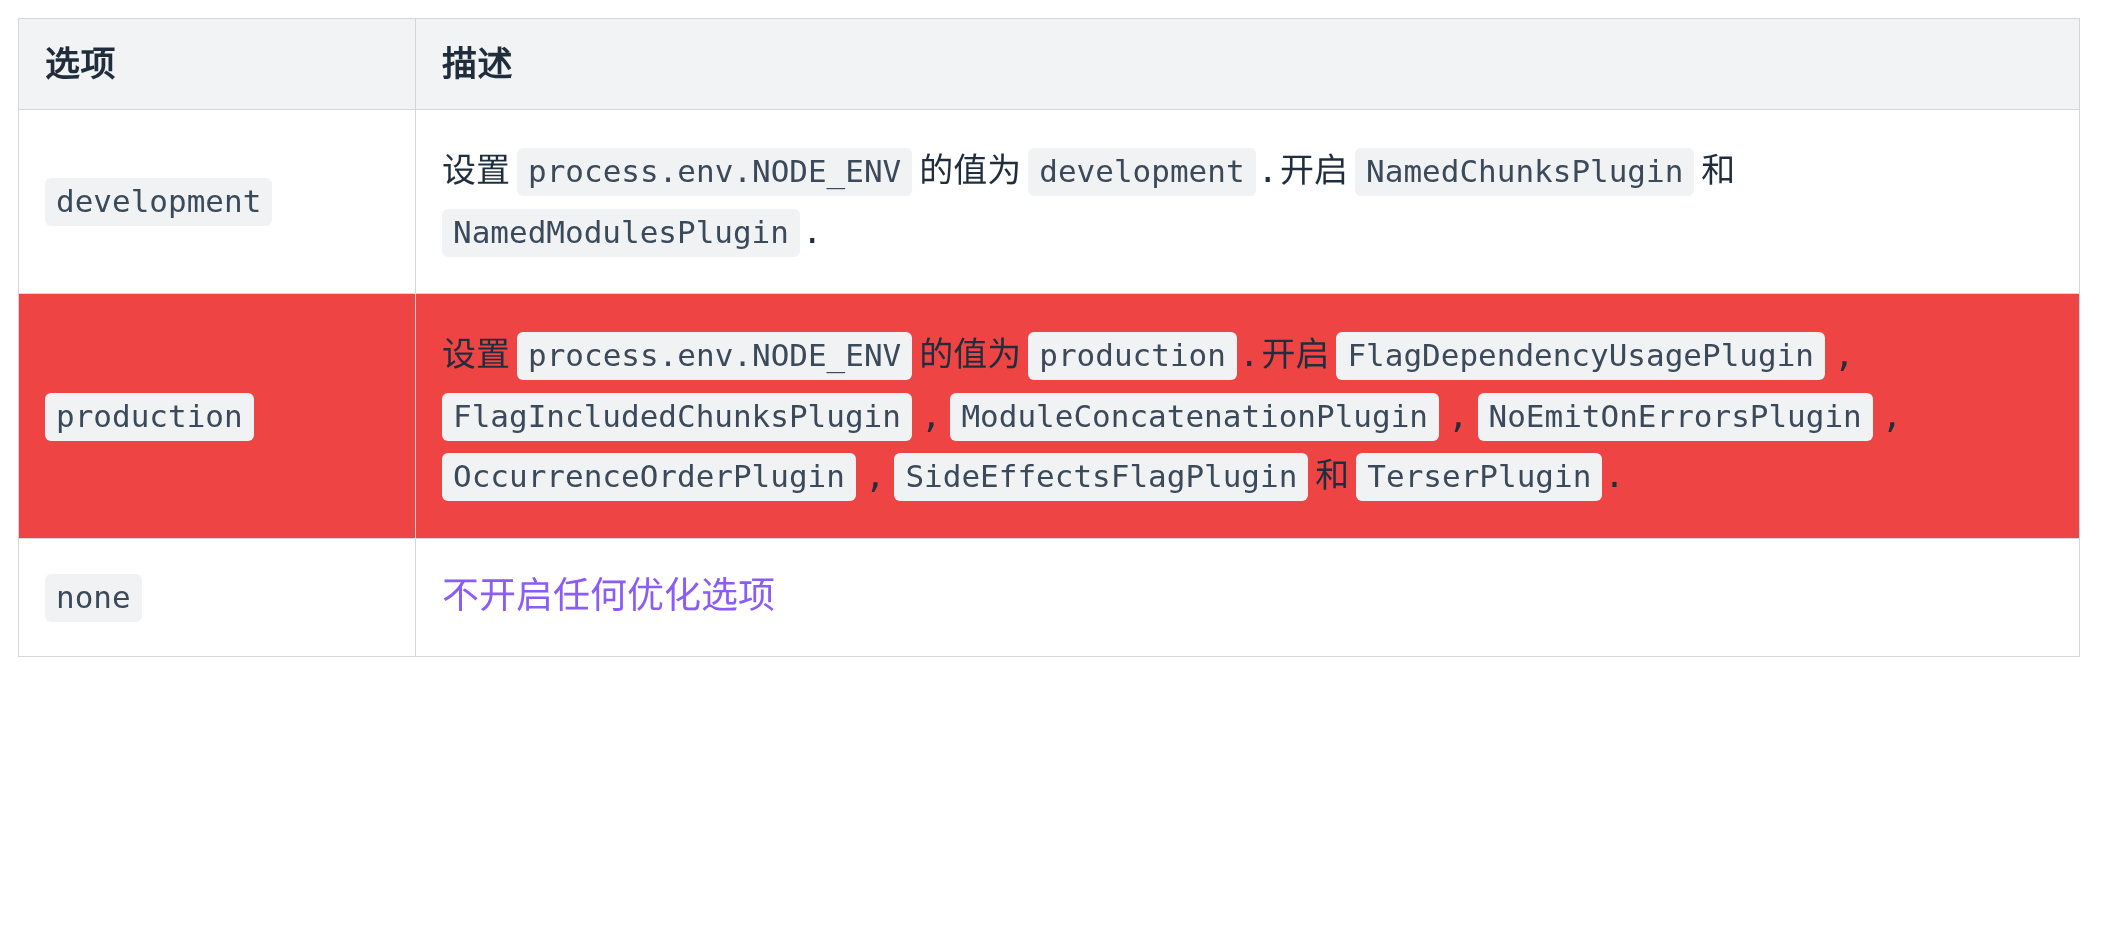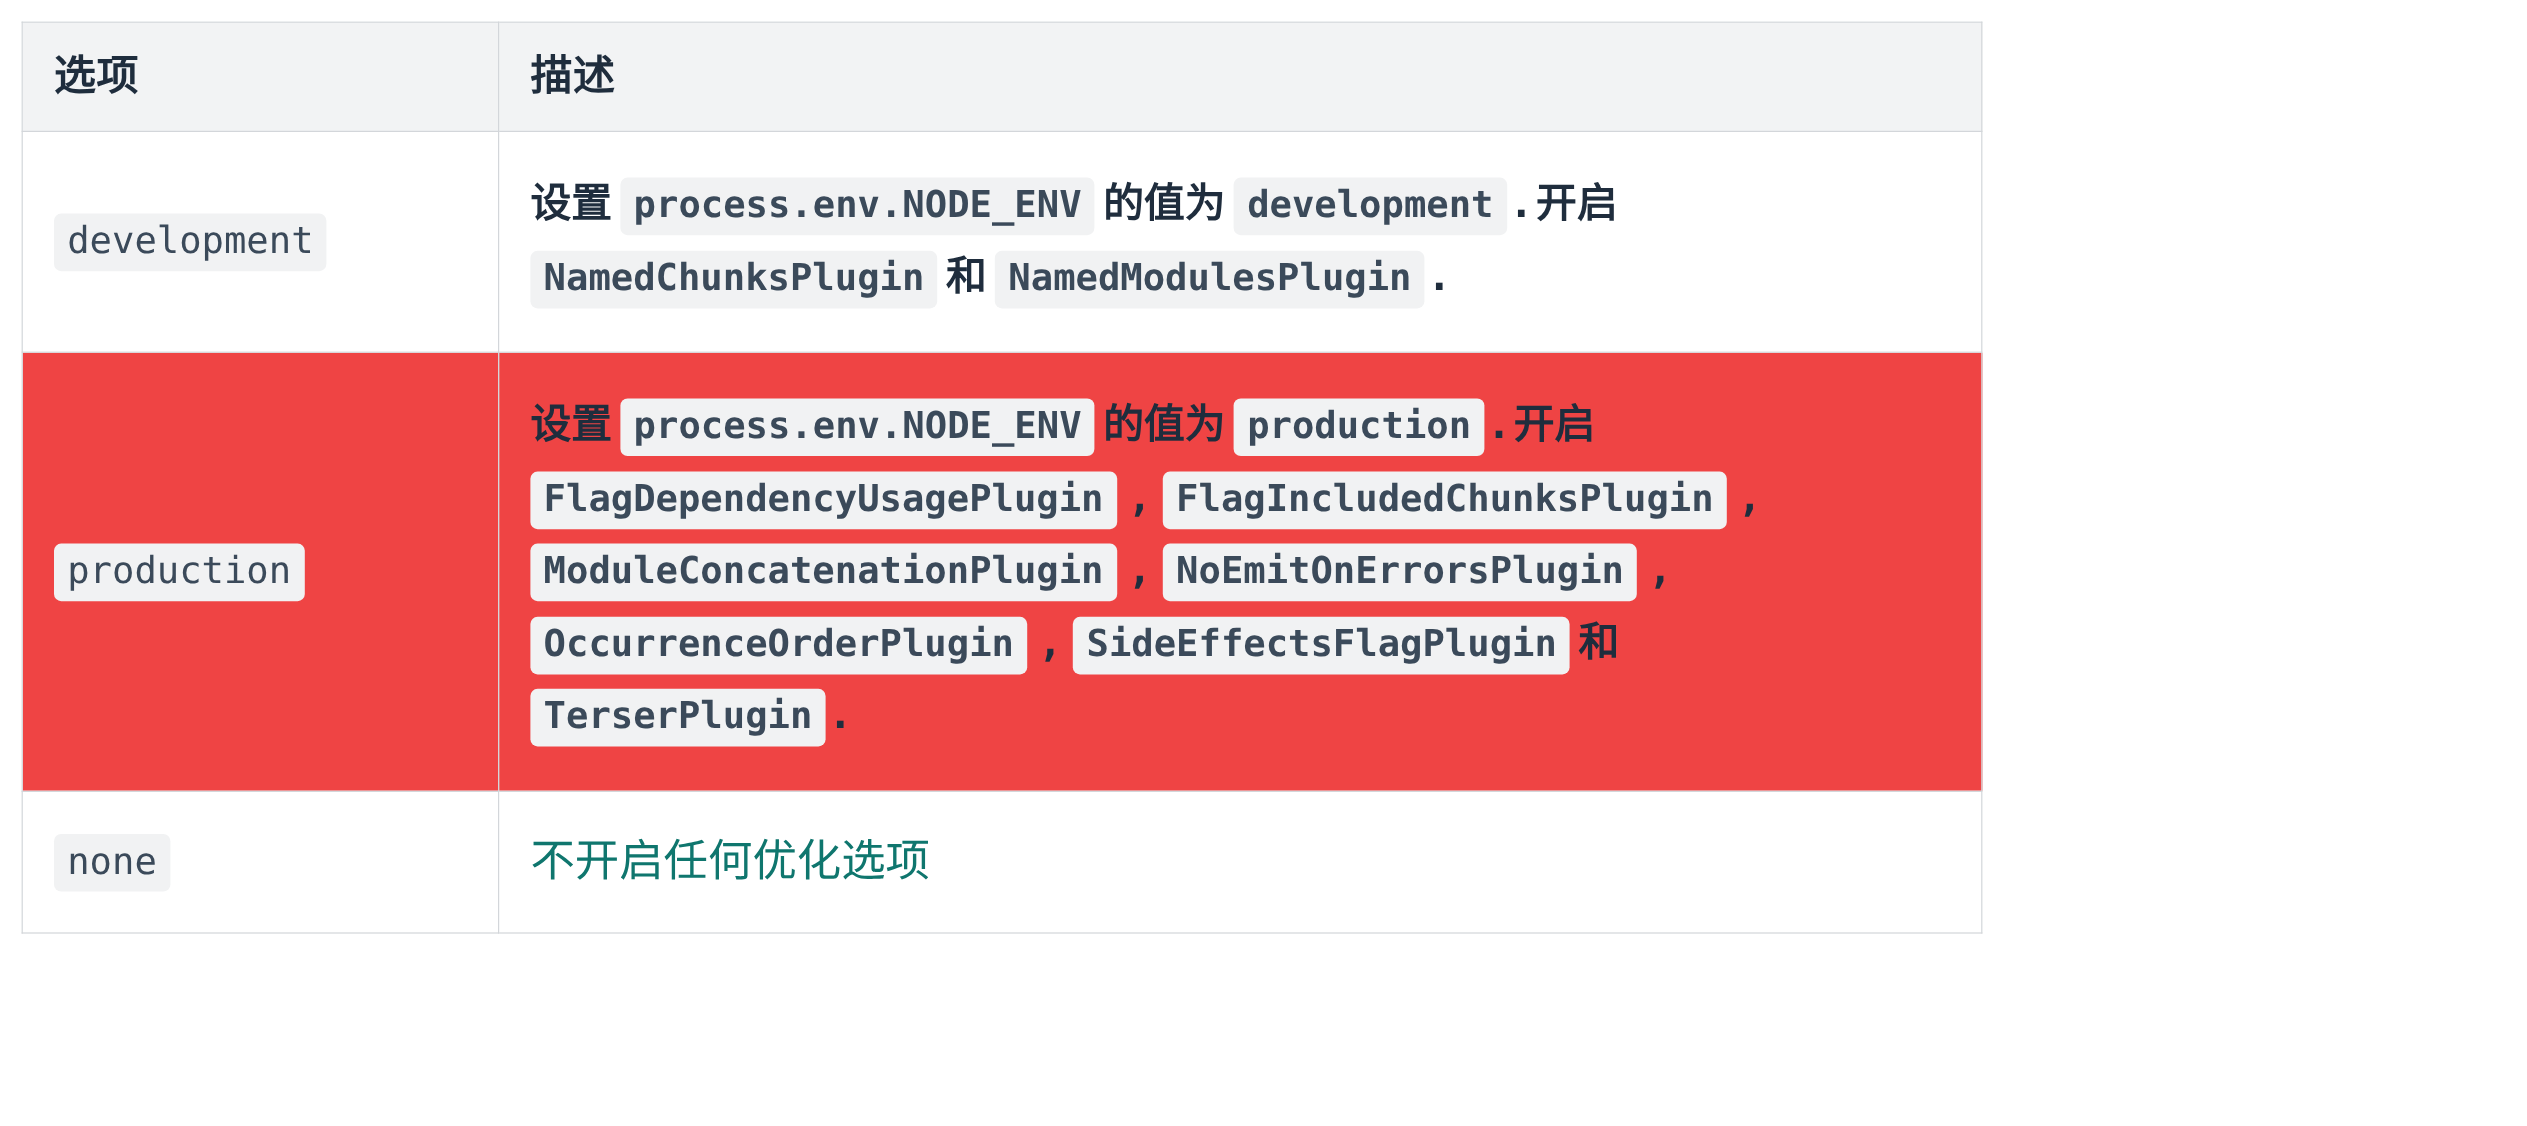--- a/index.html
+++ b/index.html
@@ -19,21 +19,21 @@
   .page {
     position: relative;
     width: 2106px;
     height: 938px;
     box-sizing: border-box;
     padding: 18px 26px 0 18px;
   }
 
   table.options-table {
     border-collapse: collapse;
-    width: 1634px;
+    width: 2062px;
     table-layout: fixed;
     background: #ffffff;
     border: 1px solid #d3d6da;
   }
 
   table.options-table col.col-option { width: 397px; }
   table.options-table col.col-desc   { width: auto; }
 
   thead tr {
     background: #f2f3f4;
@@ -82,39 +82,38 @@
     white-space: nowrap;
     display: inline;
     box-decoration-break: clone;
     -webkit-box-decoration-break: clone;
   }
 
   .desc-text {
     font-size: 34px;
     line-height: 1.78;
     color: #1f2d3d;
-    font-weight: bold;
   }
 
   .desc-text .sep {
     font-family: "DejaVu Sans Mono", "Liberation Mono", monospace;
     color: #1f2d3d;
     padding: 0 2px;
   }
 
   .desc-text .zh {
     font-family: "Liberation Sans", "DejaVu Sans", sans-serif;
   }
 
   .gap { display: inline-block; width: 7px; }
 
   .plain-desc {
     font-size: 37px;
     line-height: 1.4;
-    color: #0f766e;
+    color: #8b5cf6;
   }
 </style>
 </head>
 <body>
 
 <div class="page">
 
   <table class="options-table">
     <colgroup>
       <col class="col-option">

